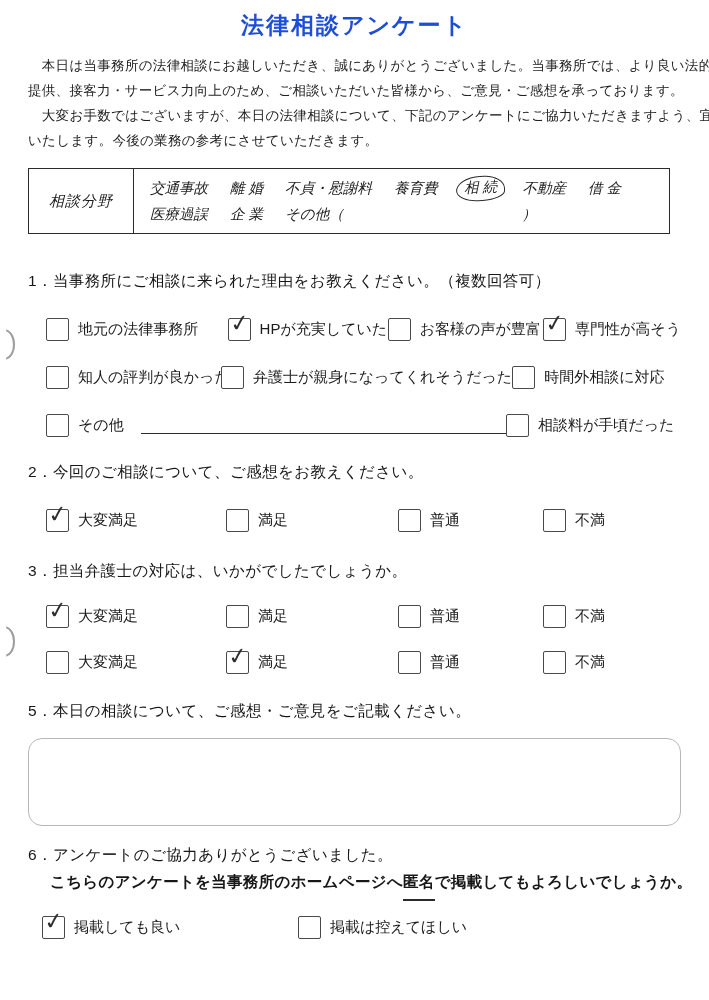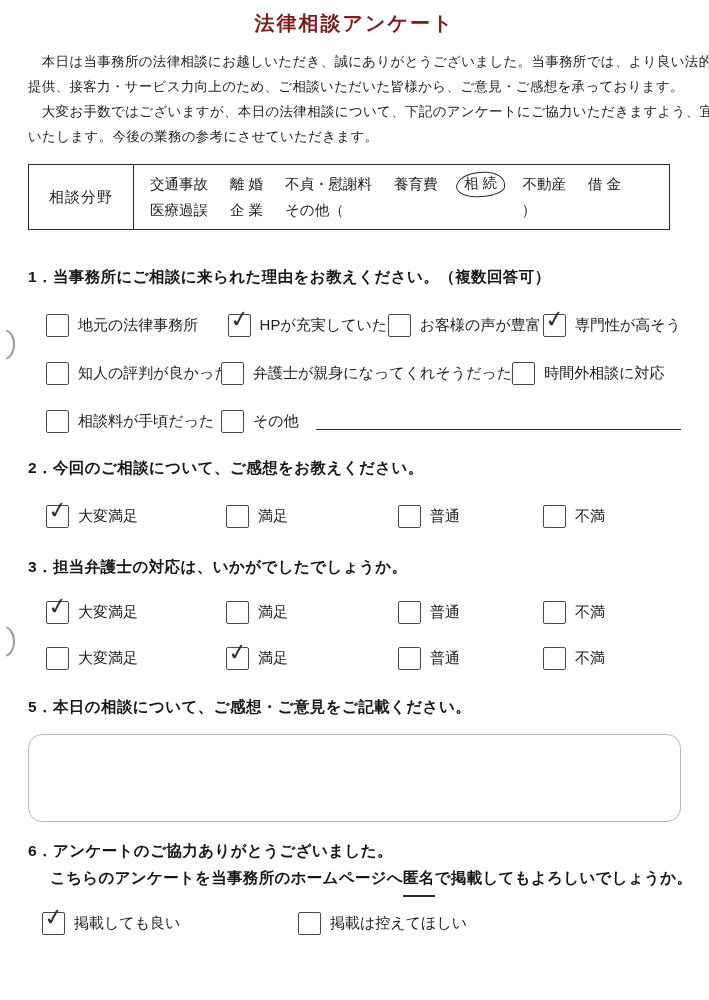--- a/index.html
+++ b/index.html
@@ -5,55 +5,55 @@
   html,body{margin:0;padding:0;}
   body{
     width:709px;height:1000px;background:#ffffff;position:relative;overflow:hidden;
     font-family:"Liberation Sans","DejaVu Sans",sans-serif;color:#1c1c1c;
     -webkit-font-smoothing:antialiased;
   }
   .page{padding:6px 28px 0 28px;position:relative;}
 
   
   .title{
-    text-align:center;font-size:20px;font-weight:900;letter-spacing:2px;
-    margin:4px 0 12px 0;color:#7f1d1d;
+    text-align:center;font-size:23px;font-weight:900;letter-spacing:2px;
+    margin:4px 0 12px 0;color:#1d4ed8;
   }
 
   
   .intro{margin-top:2px;}
   .intro-line{
     font-size:13.5px;line-height:25px;white-space:nowrap;color:#222;
     font-weight:500;letter-spacing:.3px;
   }
 
   
   .cat-table{
     display:flex;border:1.6px solid #2b2b2b;margin-top:15px;height:66px;width:642px;
-    box-sizing:border-box;background:#fff;
+    box-sizing:border-box;background:#fff;font-style:italic;
   }
   .cat-label{
     width:104px;border-right:1.6px solid #2b2b2b;display:flex;align-items:center;
     justify-content:center;font-size:15px;letter-spacing:1px;flex:none;
   }
   .cat-body{
     flex:1;display:flex;flex-direction:column;justify-content:space-evenly;
     padding:4px 8px 4px 16px;box-sizing:border-box;
   }
   .cat-row{display:flex;align-items:center;gap:22px;font-size:14.5px;white-space:nowrap;}
   .circle{
     display:inline-block;border:1.7px solid #2a2a2a;
     border-radius:55% 45% 52% 48% / 62% 58% 42% 48%;
     padding:1px 7px 3px 7px;transform:rotate(-3deg);margin:-2px -4px;
   }
   .paren-gap{display:inline-block;width:178px;}
 
   
   .q-heading{
-    font-size:15.5px;font-weight:700;letter-spacing:.4px;white-space:nowrap;color:#171717;
+    font-size:15.5px;font-weight:400;letter-spacing:.4px;white-space:nowrap;color:#171717;
   }
   .q1-head{margin-top:37px;}
   .q2-head{margin-top:25px;}
   .q3-head{margin-top:29px;}
   .q4-head{margin-top:29px;}
   .q5-head{margin-top:27px;}
   .q6-head{margin-top:19px;}
   .q-sub{
     font-size:15.5px;font-weight:700;letter-spacing:.3px;margin-top:6px;padding-left:22px;
     white-space:nowrap;color:#171717;
@@ -161,28 +161,28 @@
     <div class="opt">
       <span class="cb"></span>
       <span>弁護士が親身になってくれそうだった</span>
     </div>
     <div class="opt w166">
       <span class="cb"></span>
       <span>時間外相談に対応</span>
     </div>
   </div>
   <div class="opt-row row-b">
-    <div class="opt w175">
-      <span class="cb"></span>
-      <span>相談料が手頃だった</span>
-    </div>
     <div class="opt opt-grow">
       <span class="cb"></span>
       <span>その他</span>
       <span class="blank-line"></span>
+    </div>
+    <div class="opt w175">
+      <span class="cb"></span>
+      <span>相談料が手頃だった</span>
     </div>
   </div>
 
   <div class="q-heading q2-head"><span>2．</span><span>今回のご相談について、ご感想をお教えください。</span></div>
   <div class="opt-row row-a">
     <div class="opt w180">
       <span class="cb checked">
           <span class="mark">✓</span>
         </span>
       <span>大変満足</span>

